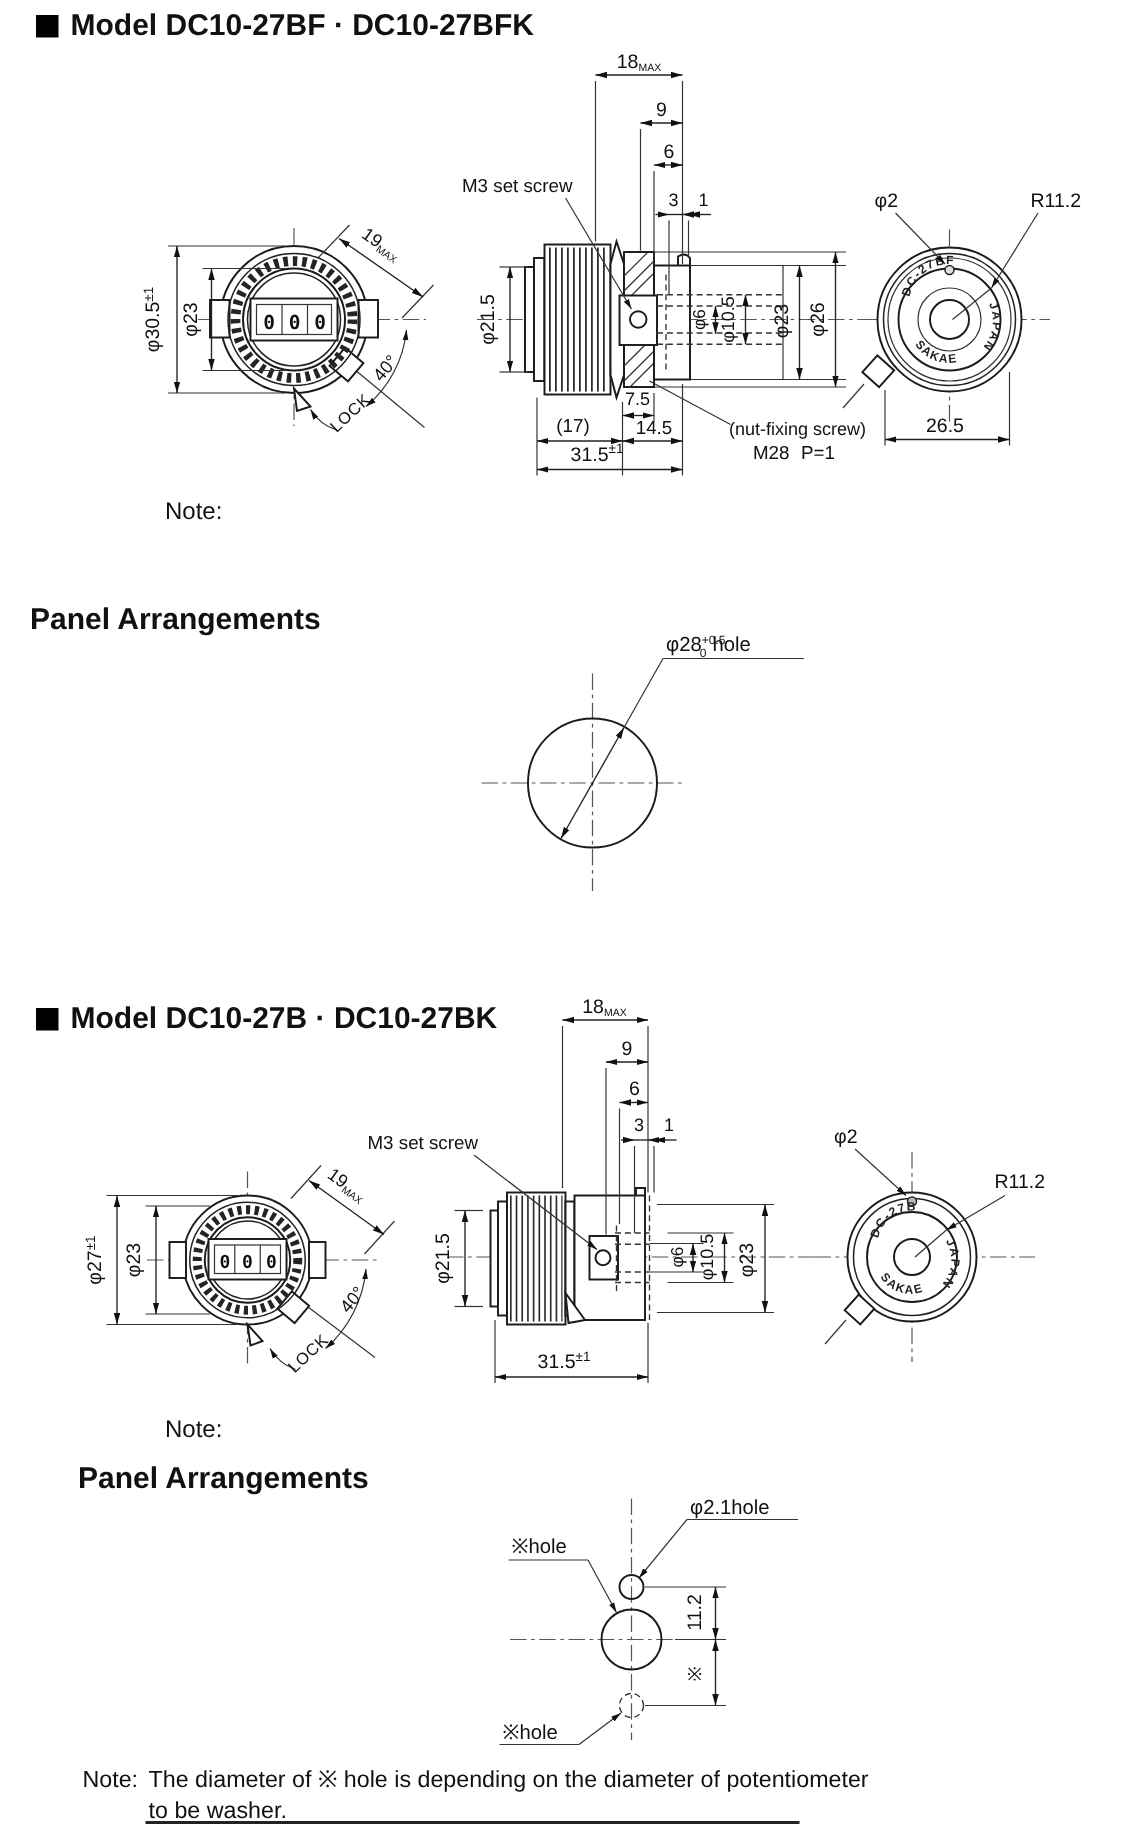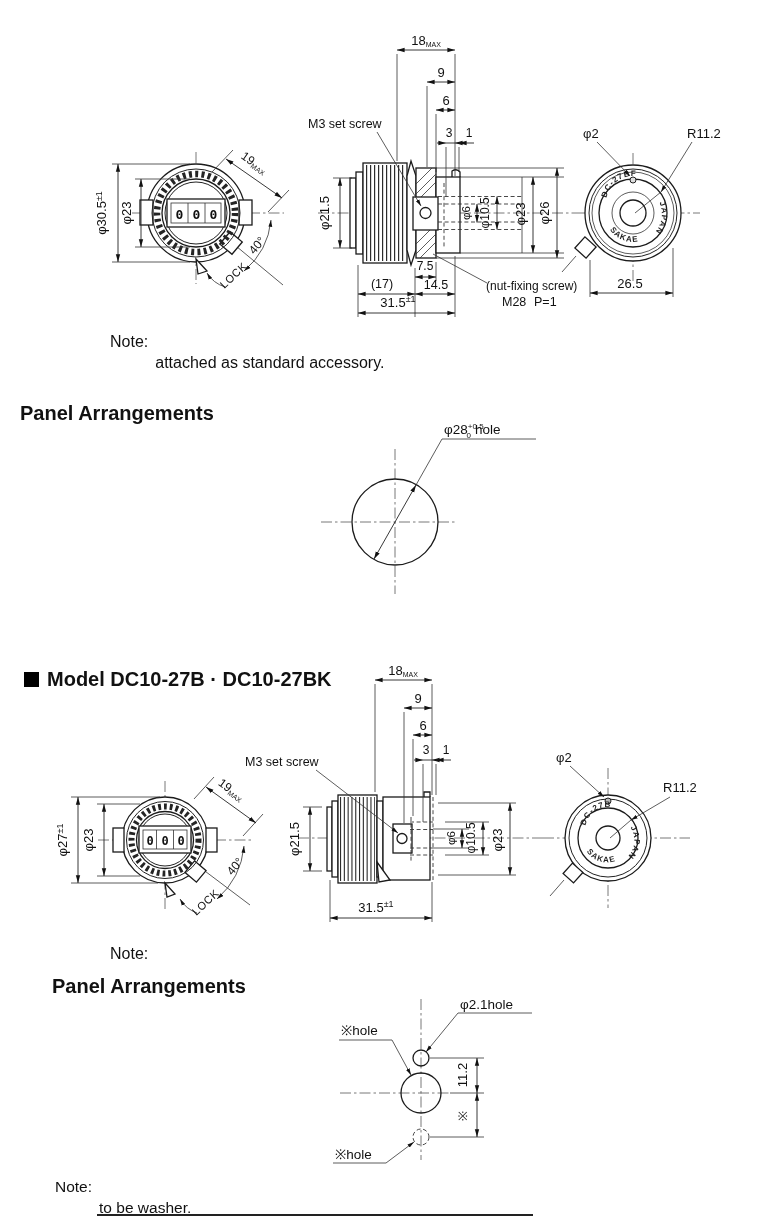--- a/index.html
+++ b/index.html
@@ -27,20 +27,24 @@
   .ring{font-size:8px;font-weight:bold;letter-spacing:1px;fill:#222;}
   .fs11{font-size:11.5px;} .fs12{font-size:12px;} .fs125{font-size:12.5px;}
   .sub{font-size:7px;} .sup{font-size:9px;}
   .rule{position:absolute;background:#222;}
 </style>
 </head>
 <body>
 
 <div class="page">
 
+  <div class="title" style="left:24px;top:6px;">
+    <span class="sq"></span>
+    <span>Model DC10-27BF · DC10-27BFK</span>
+  </div>
 
   <svg style="top:30px;" width="758" height="296" viewBox="0 30 758 296">
     <defs>
       <marker id="a1" viewBox="0 0 9 6" refX="8.5" refY="3" markerWidth="9" markerHeight="6" orient="auto-start-reverse">
           <path d="M0,0.6 L8.5,3 L0,5.4 Z" fill="#111"></path>
         </marker>
     </defs>
 
     <g>
       <line class="cl" x1="196" y1="152" x2="196" y2="284"></line>
@@ -202,21 +206,20 @@
       <line class="thin" x1="673" y1="248" x2="673" y2="297"></line>
       <line class="dim" x1="590" y1="293" x2="673" y2="293" marker-start="url(#a1)" marker-end="url(#a1)"></line>
       <text x="630" y="288" text-anchor="middle">26.5</text>
     </g>
   </svg>
 
   <div class="note" style="left:110px;top:331px;">
     <span class="lbl">Note:</span>
     <span>
       <br>
-      <span>attached as standard accessory.</span>
     </span>
   </div>
 
   <div class="heading" style="left:20px;top:402px;">Panel Arrangements</div>
 
   <svg style="top:420px;" width="758" height="188" viewBox="0 420 758 188">
     <defs>
       <marker id="a2" viewBox="0 0 9 6" refX="8.5" refY="3" markerWidth="9" markerHeight="6" orient="auto-start-reverse">
           <path d="M0,0.6 L8.5,3 L0,5.4 Z" fill="#111"></path>
         </marker>
@@ -399,19 +402,19 @@
     <line class="thin" x1="339" y1="1040" x2="392" y2="1040"></line>
     <line class="thin" x1="392" y1="1040" x2="411" y2="1075" marker-end="url(#a4)"></line>
     <text x="335" y="1159" style="font-size:13.5px">※hole</text>
     <line class="thin" x1="333" y1="1163" x2="386" y2="1163"></line>
     <line class="thin" x1="386" y1="1163" x2="414" y2="1142" marker-end="url(#a4)"></line>
   </svg>
 
   <div class="note" style="left:55px;top:1176px;font-size:15.5px;">
     <span class="lbl">Note:</span>
     <span>
-      <br>
+      <span>The diameter of ※ hole is depending on the diameter of potentiometer</span><br>
       <span>to be washer.</span>
     </span>
   </div>
   <div class="rule" style="left:97px;top:1214px;width:436px;height:2px;"></div>
 
 </div>
 
 </body></html>

